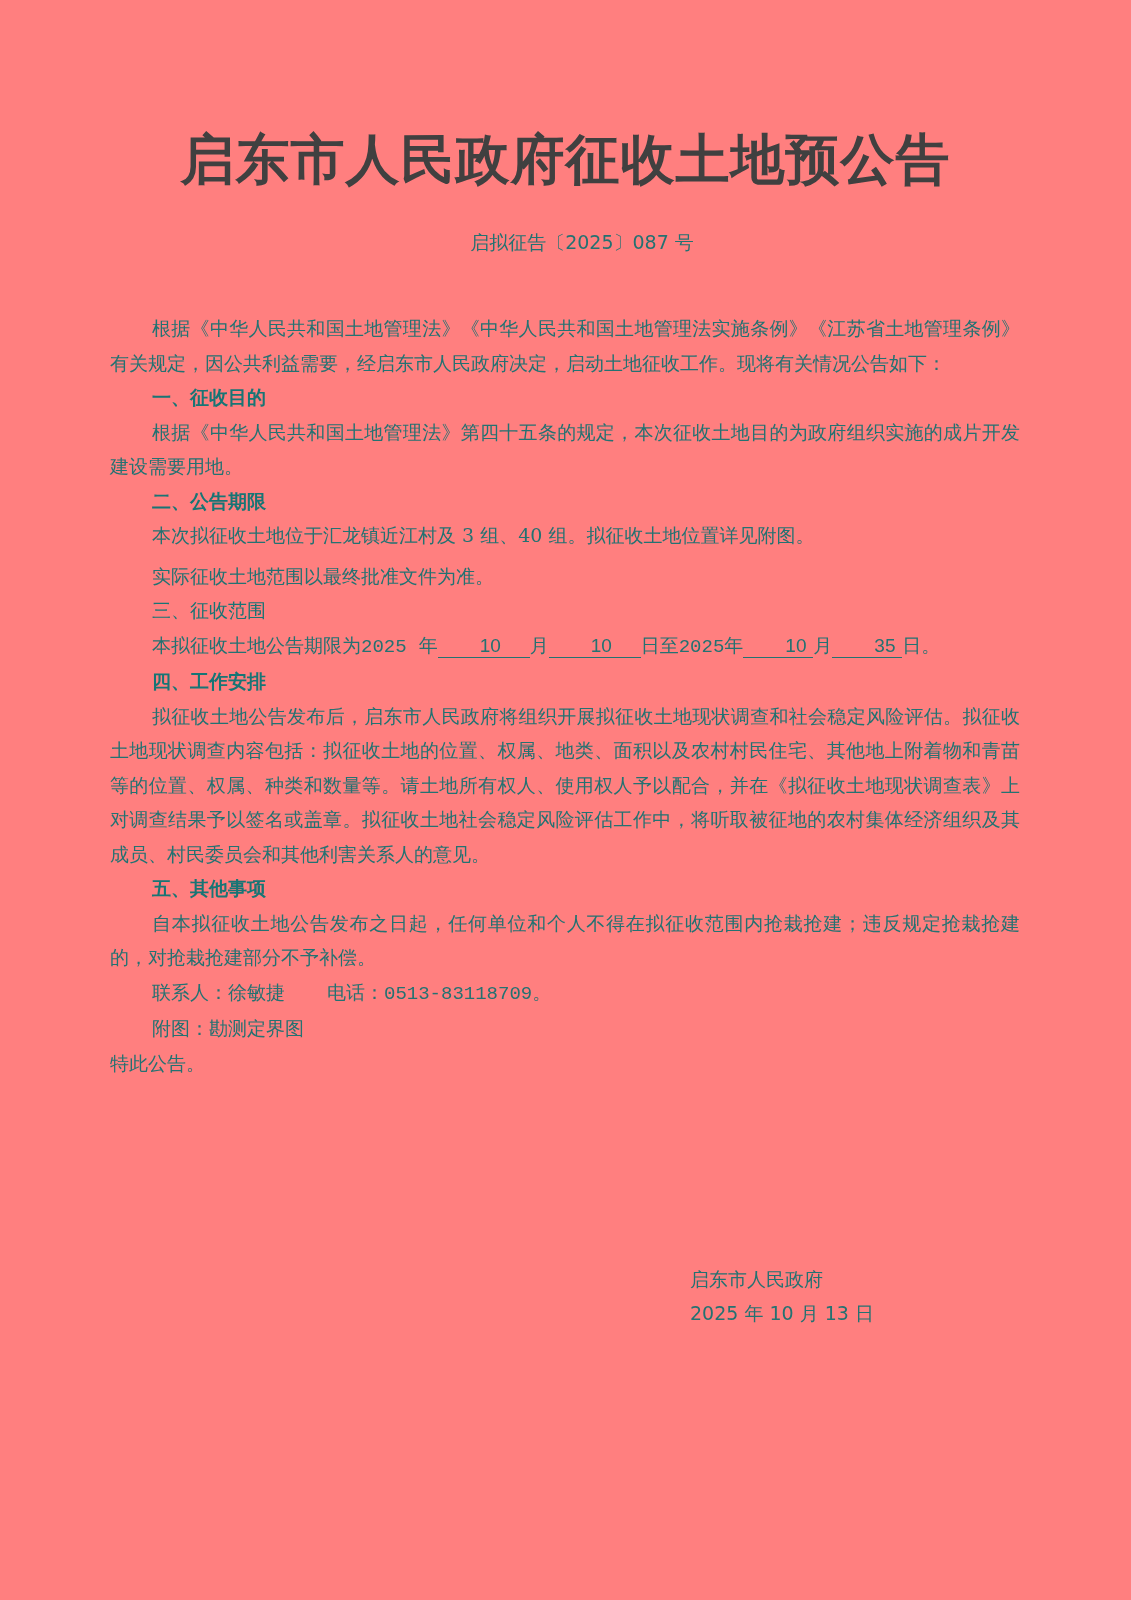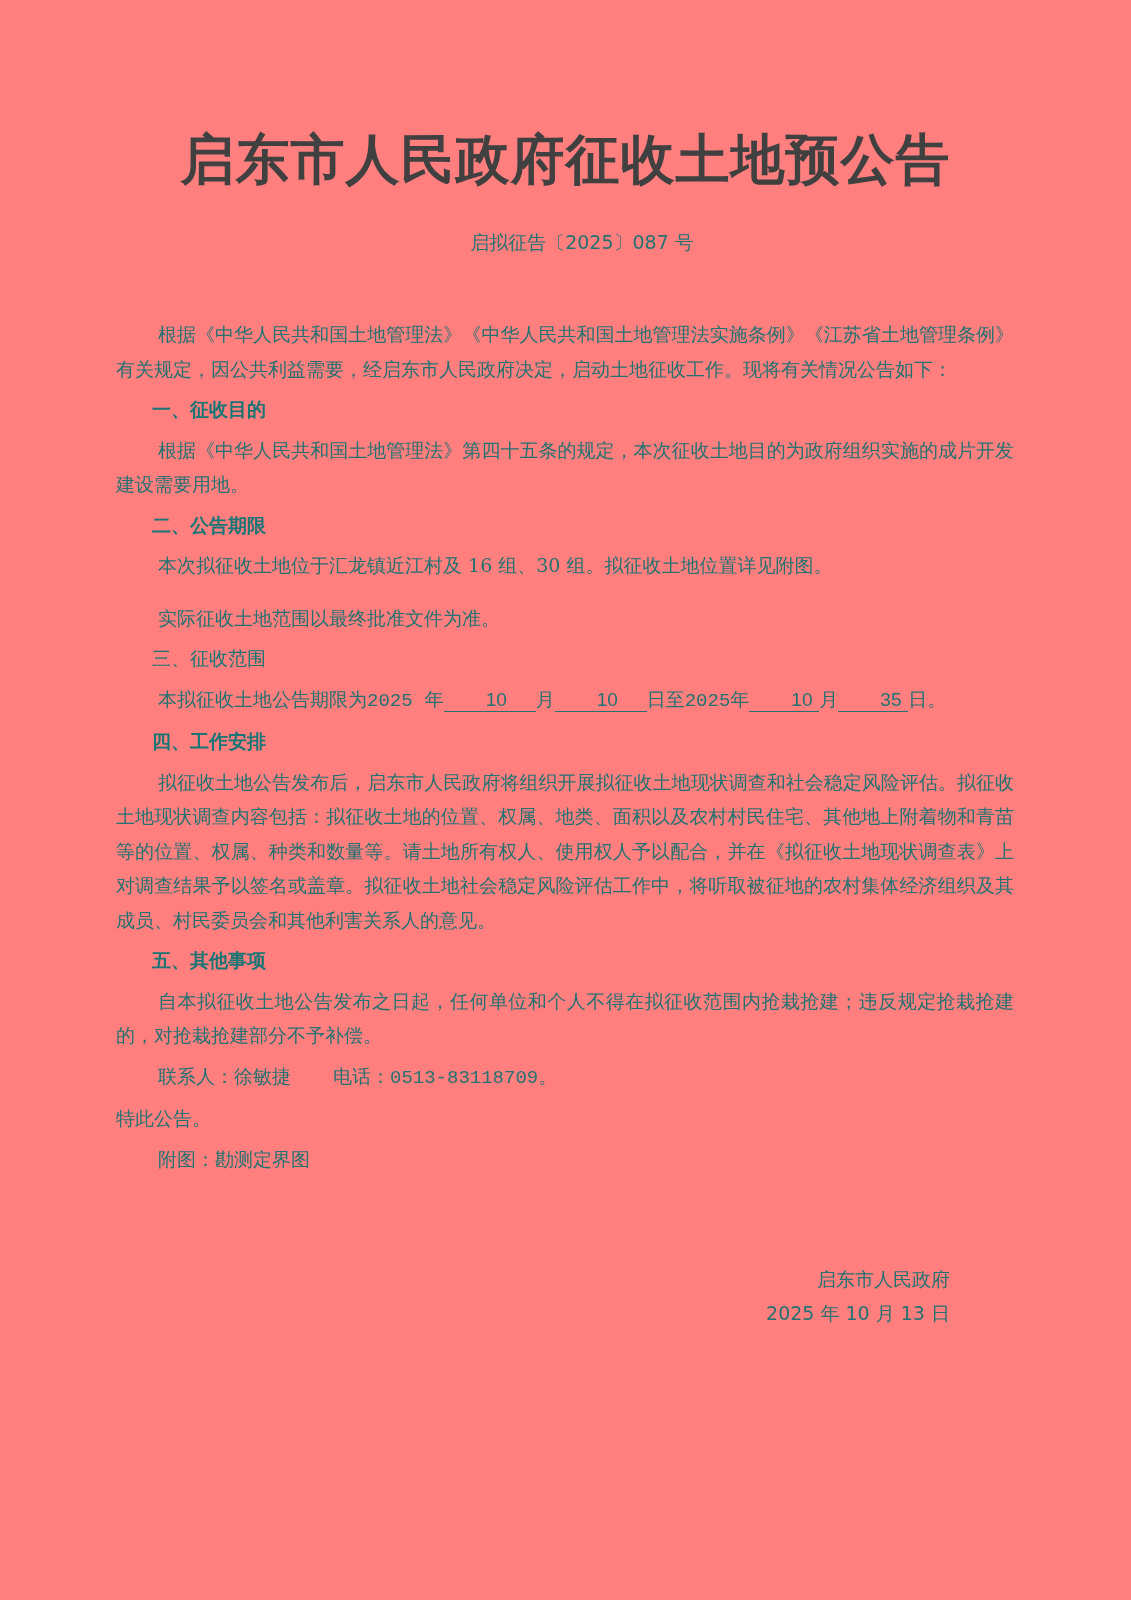--- a/index.html
+++ b/index.html
@@ -45,21 +45,21 @@
     .body {
       position: absolute;
       left: 110px;
       top: 311px;
       width: 910px;
       font-size: 19px;
       line-height: 34.5px;
       color: #237272;
     }
     .p {
-      margin: 6px;
+      margin: 0;
       text-indent: 42px;
       text-align: justify;
       text-align-last: left;
     }
     .p.noindent { text-indent: 0; }
     .h {
       margin: 0;
       padding-left: 42px;
       font-weight: bold;
       color: #177575;
@@ -73,21 +73,21 @@
       line-height: 22px;
       font-family: Liberation Sans, sans-serif;
     }
     .num { font-family: Liberation Mono, monospace; }
     .contact-gap { display: inline-block; width: 42px; }
     .sign {
       position: absolute;
       left: 690px;
       top: 1262px;
       width: 260px;
-      text-align: right;
+      text-align: left;
       font-size: 19px;
       line-height: 34px;
       color: #237272;
     }
     .sign .date { font-family: "DejaVu Sans", sans-serif; }
   </style>
 </head>
 <body>
 
 <div class="page">
@@ -97,36 +97,36 @@
   <div class="docno">启拟征告〔2025〕087 号</div>
 
   <div class="body">
 
     <p class="p">根据《中华人民共和国土地管理法》《中华人民共和国土地管理法实施条例》《江苏省土地管理条例》有关规定，因公共利益需要，经启东市人民政府决定，启动土地征收工作。现将有关情况公告如下：</p>
 
     <p class="h">一、征收目的</p>
     <p class="p">根据《中华人民共和国土地管理法》第四十五条的规定，本次征收土地目的为政府组织实施的成片开发建设需要用地。</p>
 
     <p class="h">二、公告期限</p>
-    <p class="p">本次拟征收土地位于汇龙镇近江村及 16 组、30 组。拟征收土地位置详见附图。</p>
+    <p class="p">本次拟征收土地位于汇龙镇近江村及 3 组、40 组。拟征收土地位置详见附图。</p>
     <div class="gap"></div>
     <p class="p">实际征收土地范围以最终批准文件为准。</p>
 
     <p class="h light">三、征收范围</p>
     <p class="p"><span>本拟征收土地公告期限为</span><span class="num">2025</span>&nbsp; <span>年</span><span class="u" style="width:92px">10</span><span>月</span><span class="u" style="width:92px">10</span><span>日至</span><span class="num">2025</span><span>年</span><span class="u" style="width:70px">10</span><span>月</span><span class="u" style="width:70px">35</span><span>日。</span></p>
 
     <p class="h">四、工作安排</p>
     <p class="p">拟征收土地公告发布后，启东市人民政府将组织开展拟征收土地现状调查和社会稳定风险评估。拟征收土地现状调查内容包括：拟征收土地的位置、权属、地类、面积以及农村村民住宅、其他地上附着物和青苗等的位置、权属、种类和数量等。请土地所有权人、使用权人予以配合，并在《拟征收土地现状调查表》上对调查结果予以签名或盖章。拟征收土地社会稳定风险评估工作中，将听取被征地的农村集体经济组织及其成员、村民委员会和其他利害关系人的意见。</p>
 
     <p class="h">五、其他事项</p>
     <p class="p">自本拟征收土地公告发布之日起，任何单位和个人不得在拟征收范围内抢栽抢建；违反规定抢栽抢建的，对抢栽抢建部分不予补偿。</p>
     <p class="p"><span>联系人：徐敏捷</span><span class="contact-gap"></span><span>电话：</span><span class="num">0513-83118709。</span></p>
 
+    <p class="p">附图：勘测定界图</p>
     <p class="p noindent">特此公告。</p>
-    <p class="p">附图：勘测定界图</p>
   </div>
 
   <div class="sign">
     <div>启东市人民政府</div>
     <div class="date">2025 年 10 月 13 日</div>
   </div>
 
 </div>
 
 </body></html>

